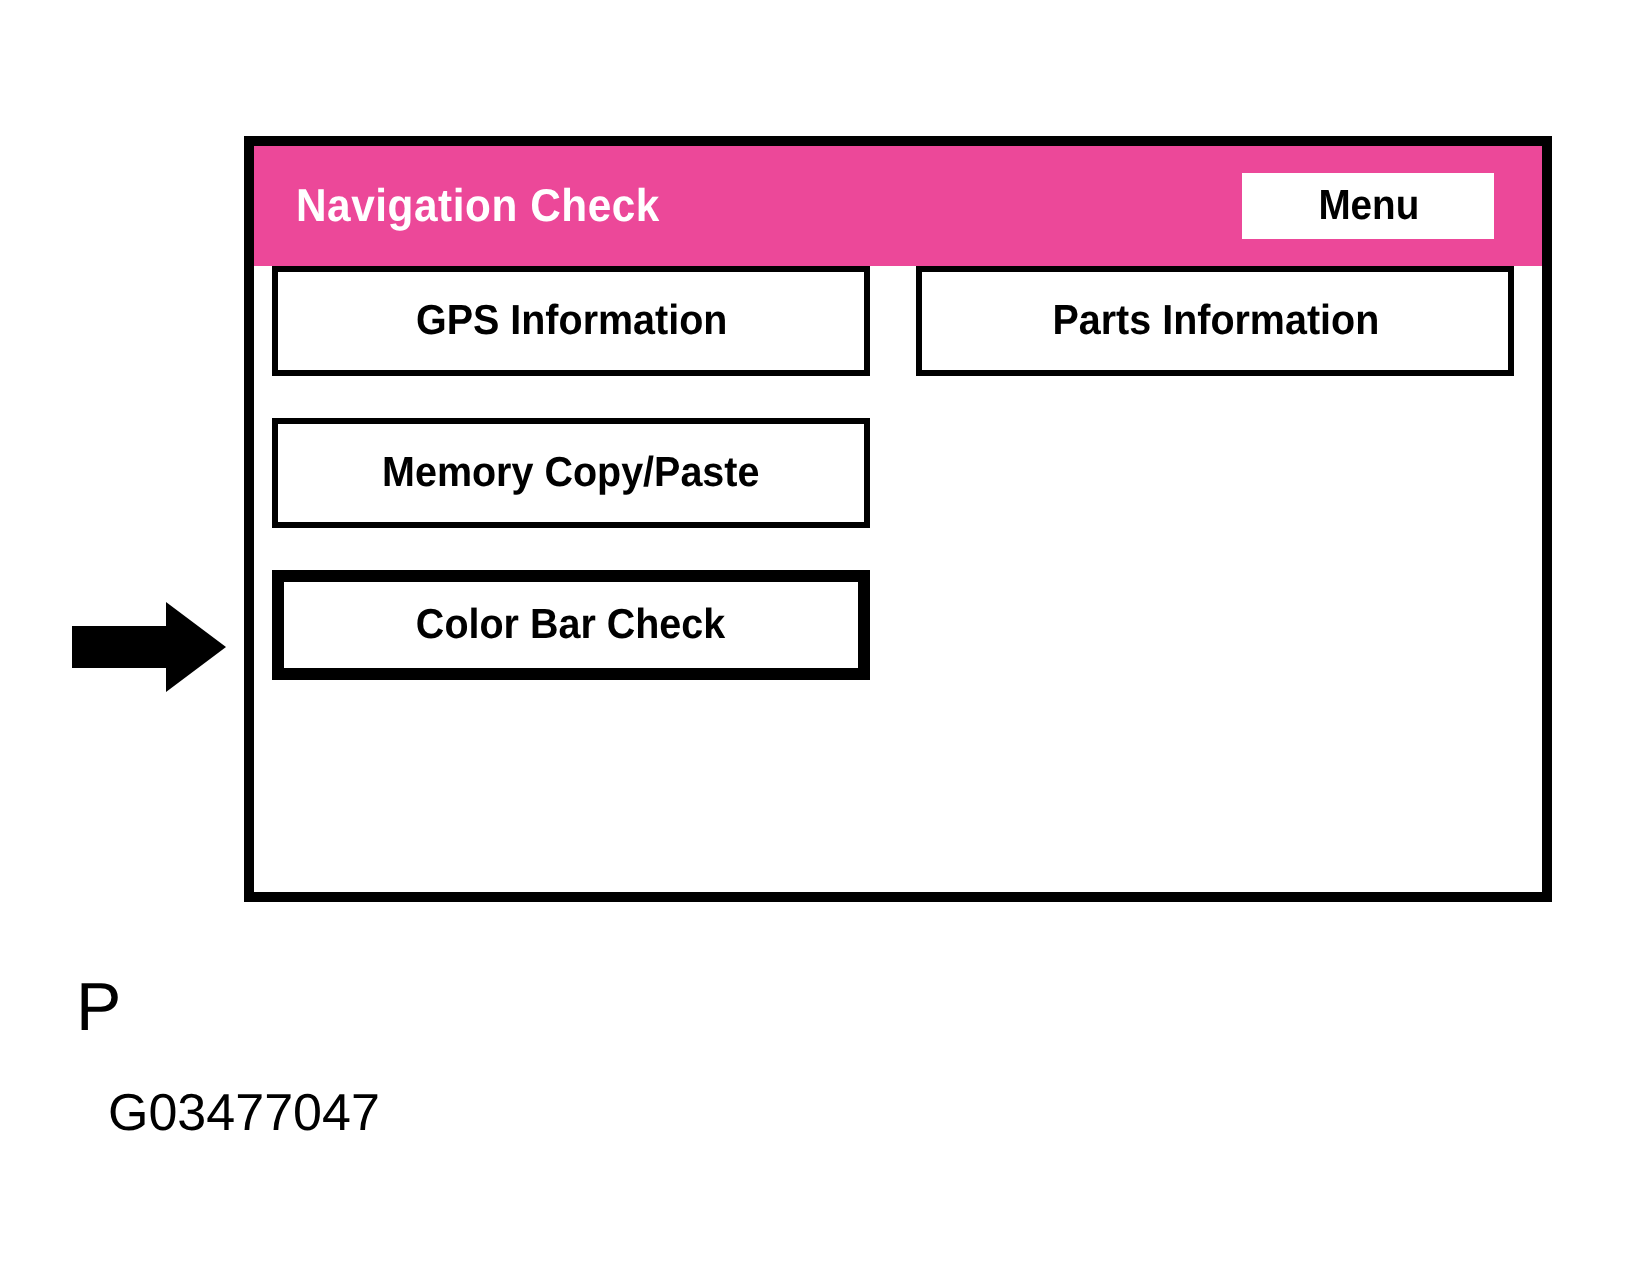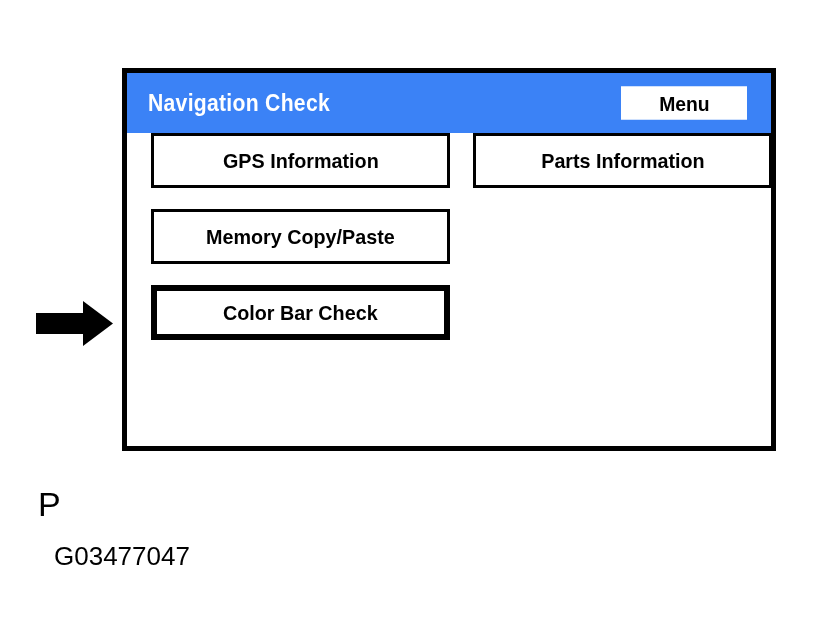--- a/index.html
+++ b/index.html
@@ -36,21 +36,21 @@
     height: 383px;
     background: #ffffff;
     border: 5px solid #000000;
     box-sizing: border-box;
   }
 
   
   #title-bar {
     position: relative;
     height: 60px;
-    background: #3b82f6;
+    background: #ec4899;
     box-sizing: border-box;
   }
   #screen-title {
     position: absolute;
     left: 21px;
     top: 50%;
     transform: translateY(-50%);
     color: #ffffff;
     font-size: 23px;
     font-weight: bold;
@@ -82,21 +82,20 @@
     transform: scaleX(0.92);
   }
 
   
   #menu-grid {
     position: absolute;
     left: 0;
     top: 60px;
     right: 0;
     bottom: 0;
-    margin-left: 15px;
   }
   .menu-column {
     position: absolute;
     top: 0;
     width: 299px;
   }
   #menu-column-left  { left: 9px; }
   #menu-column-right { left: 331px; }
 
   .menu-button {

